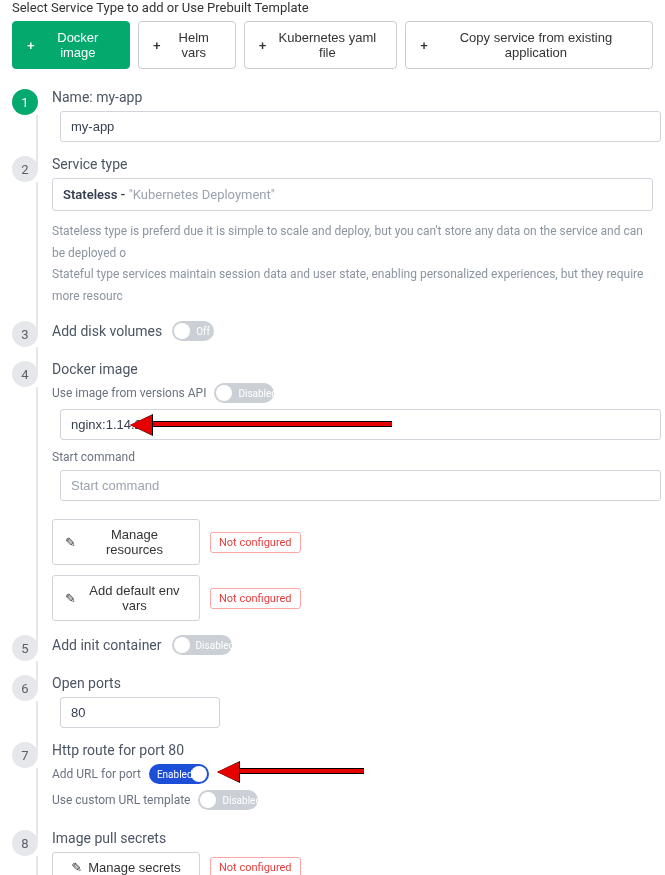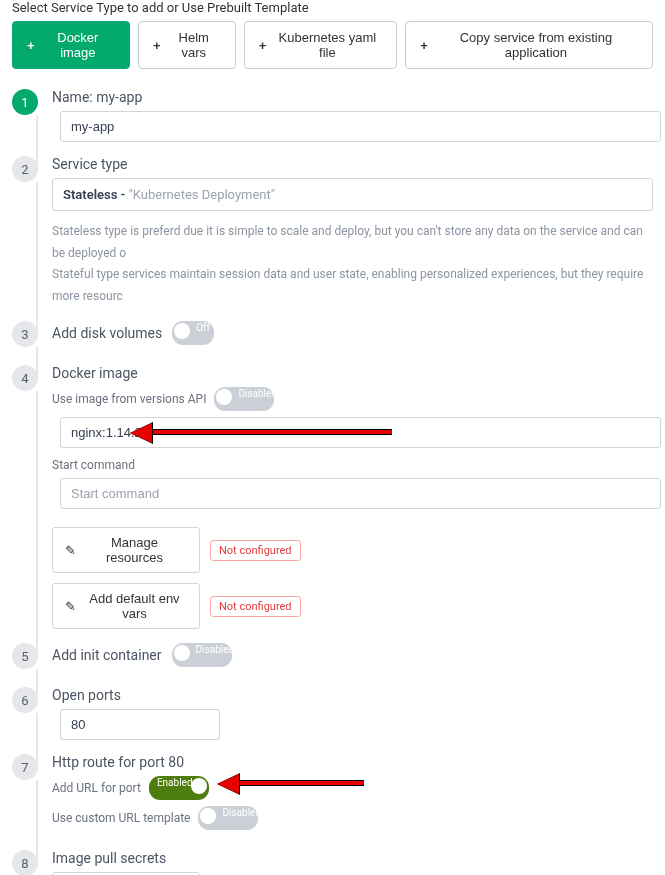--- a/index.html
+++ b/index.html
@@ -90,39 +90,39 @@
       color: #374151;
       background: #fff;
     }
     .select-box .b { font-weight: 600; color: #374151; }
     .select-box .q { color: #9ca3af; }
     .desc-text { font-size: 12px; color: #8b95a1; margin-top: 10px; line-height: 1.8; }
     
     
     .toggle {
       display: inline-flex;
-      align-items: flex-end;
+      align-items: center;
       width: 60px; height: 20px;
       border-radius: 11px;
       background: #cbd0d6;
       position: relative;
       cursor: pointer;
       font-size: 10px;
       color: #fff;
-      padding: 12px 6px;
+      padding: 0 6px;
     }
     .toggle .knob {
       position: absolute;
       width: 16px; height: 16px;
       border-radius: 50%;
       background: #fff;
       top: 2px; left: 2px;
     }
     .toggle .txt { margin-left: 18px; font-size: 10px; }
-    .toggle.on { background: #4d7c0f; justify-content: flex-start; }
+    .toggle.on { background: #1d4ed8; justify-content: flex-start; }
     .toggle.on .knob { left: auto; right: 2px; }
     .toggle.on .txt { margin-left: 2px; margin-right: 18px; }
     
     .small-btn-row { display: flex; gap: 10px; margin-top: 10px; align-items: center; }
     .outline-btn {
       display: inline-flex;
       align-items: center;
       gap: 6px;
       padding: 7px 12px;
       border: 1px solid #d1d5db;

